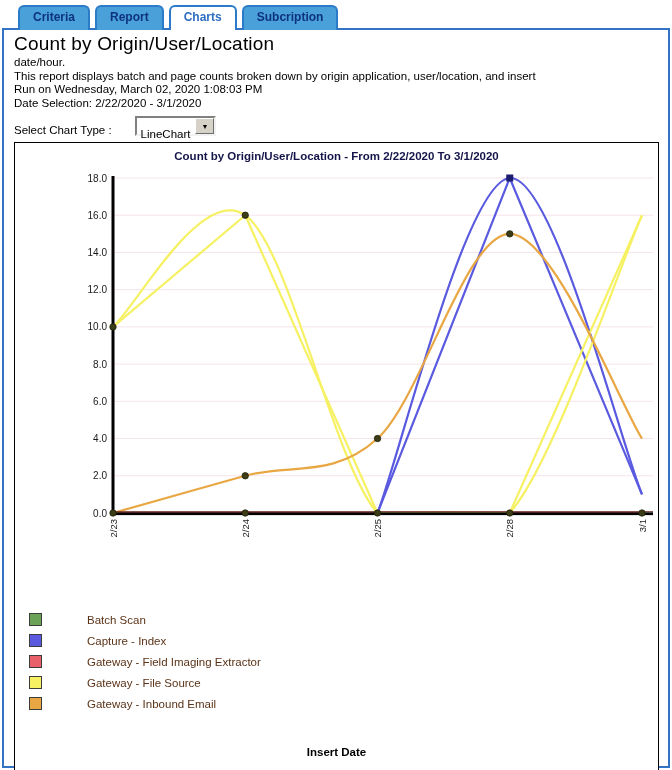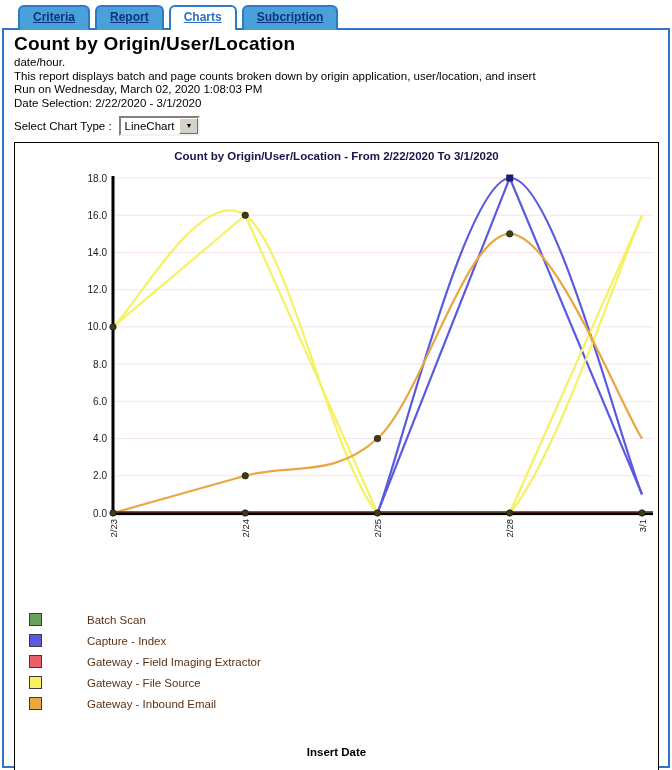--- a/index.html
+++ b/index.html
@@ -6,37 +6,37 @@
   body{
     width:672px;height:770px;position:relative;overflow:hidden;
     background:#ffffff;font-family:"Liberation Sans",sans-serif;color:#000;
   }
   
   .tabs-row{position:relative;z-index:2;display:flex;gap:5px;padding:5px 0 0 18px;height:23px;box-sizing:content-box;}
   .tab{
     box-sizing:border-box;height:25px;padding:3px 13px 0 13px;
     border:2px solid var(--tab-border);border-bottom:none;border-radius:6px 6px 0 0;
     background:var(--tab-fill);color:var(--tab-text);
-    font-size:12px;font-weight:bold;cursor:pointer;white-space:nowrap;text-decoration:underline;
+    font-size:12px;font-weight:bold;cursor:pointer;white-space:nowrap;
   }
   .tab.active{background:#fff;color:var(--active-tab-text);}
   
   .content{
     position:absolute;left:2px;right:2px;top:28px;bottom:2px;z-index:1;
     border:2px solid var(--content-border);background:#fff;
   }
-  .page-title{margin:2px 3px 1px 10px;font-size:19px;line-height:23px;font-weight:bold;letter-spacing:0.2px;}
+  .page-title{margin:2px 3px 1px 10px;font-size:19px;line-height:23px;font-weight:normal;letter-spacing:0.2px;}
   .desc-line{margin-left:10px;font-size:11.5px;line-height:13.5px;}
   .meta-line{margin-left:10px;font-size:11.5px;line-height:13.5px;}
-  .chart-type-row{display:flex;align-items:center;margin:5px 0 0 10px;font-size:11.5px;height:21px;}
+  .chart-type-row{display:flex;align-items:flex-end;margin:5px 0 0 10px;font-size:11.5px;height:21px;gap:16px;}
   .select{
     display:inline-flex;align-items:stretch;margin-left:7px;height:20px;box-sizing:border-box;
     border:2px solid;border-color:#808080 #f2f2f2 #f2f2f2 #808080;background:#fff;
   }
-  .select-value{padding:2px 5px 0 4px;font-size:11.5px;white-space:nowrap;}
+  .select-value{padding:10px 5px 0 4px;font-size:11.5px;white-space:nowrap;}
   .select-arrow{
     width:17px;display:flex;align-items:center;justify-content:center;
     background:#d6d2c8;border:1px solid;border-color:#ffffff #6e6e6e #6e6e6e #ffffff;
     font-size:7px;color:#000;
   }
   
   .chart-box{
     position:relative;margin:6px 0 0 10px;width:645px;height:629px;
     border:1px solid #000;background:#fff;box-sizing:border-box;
   }

